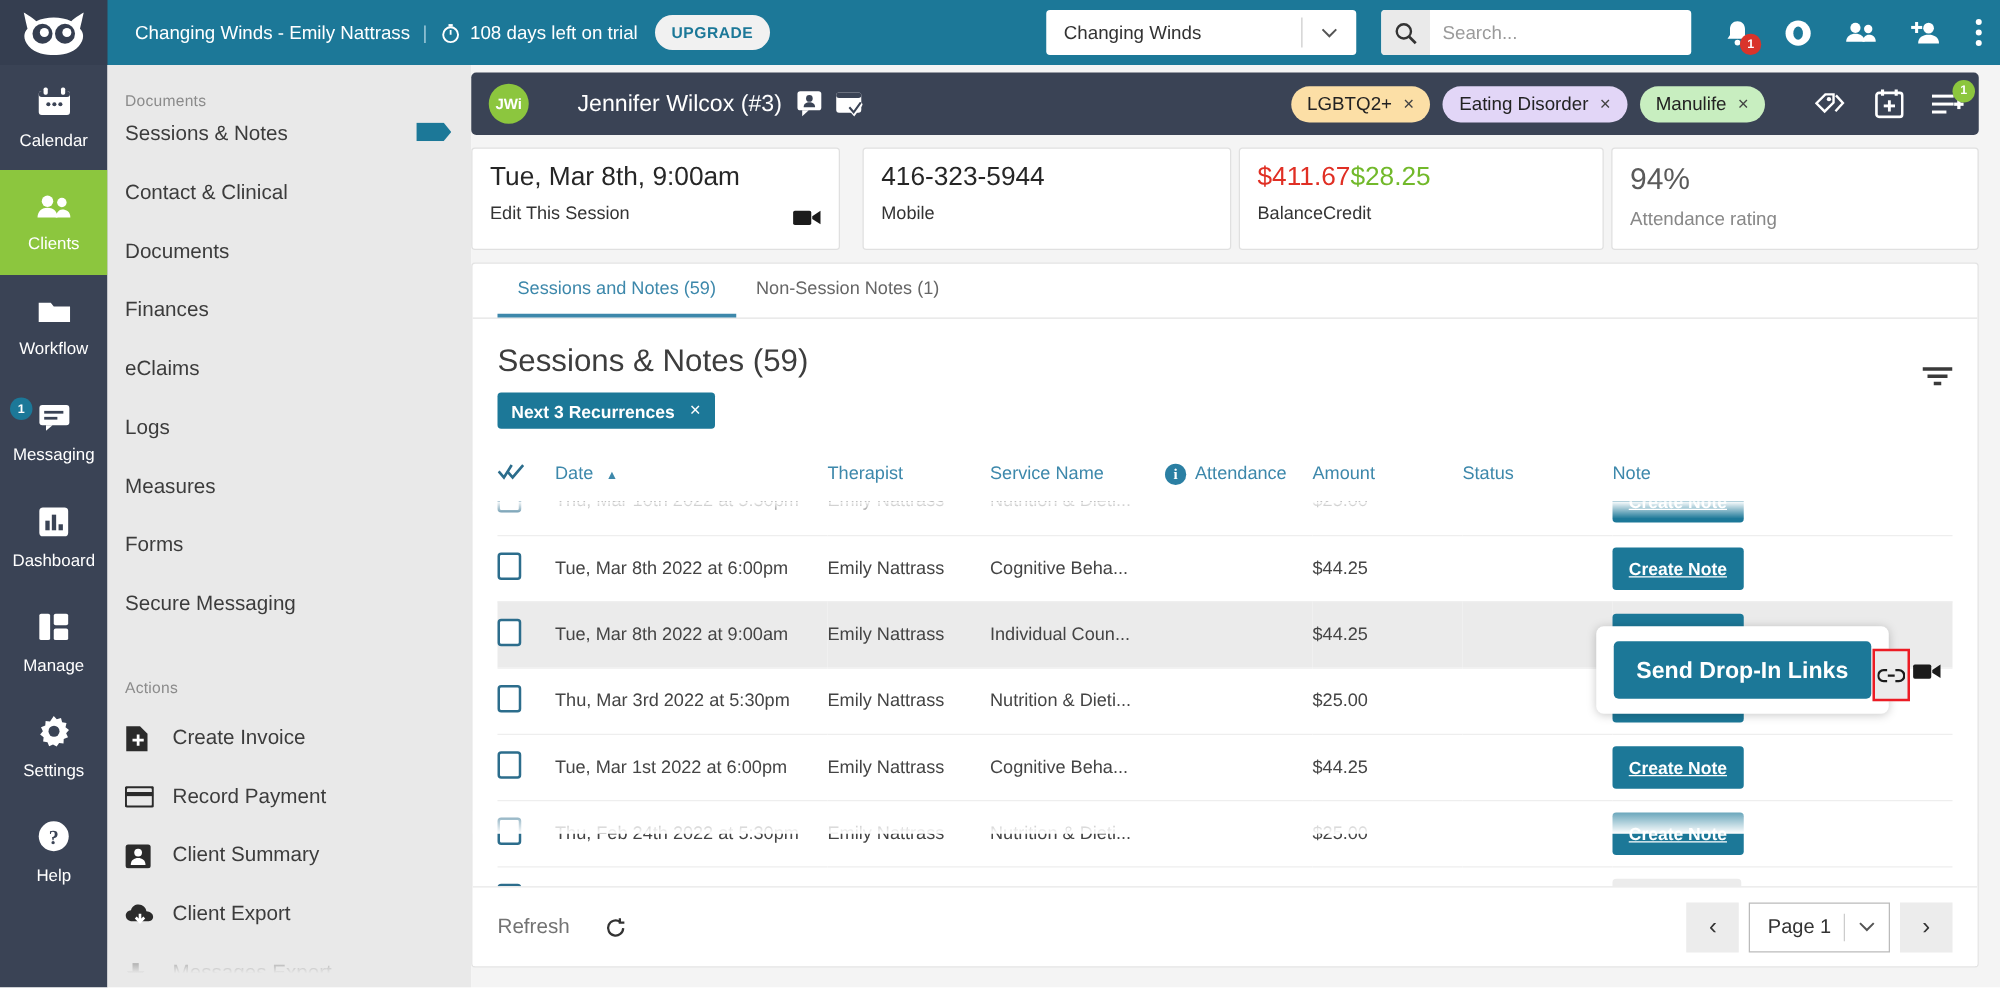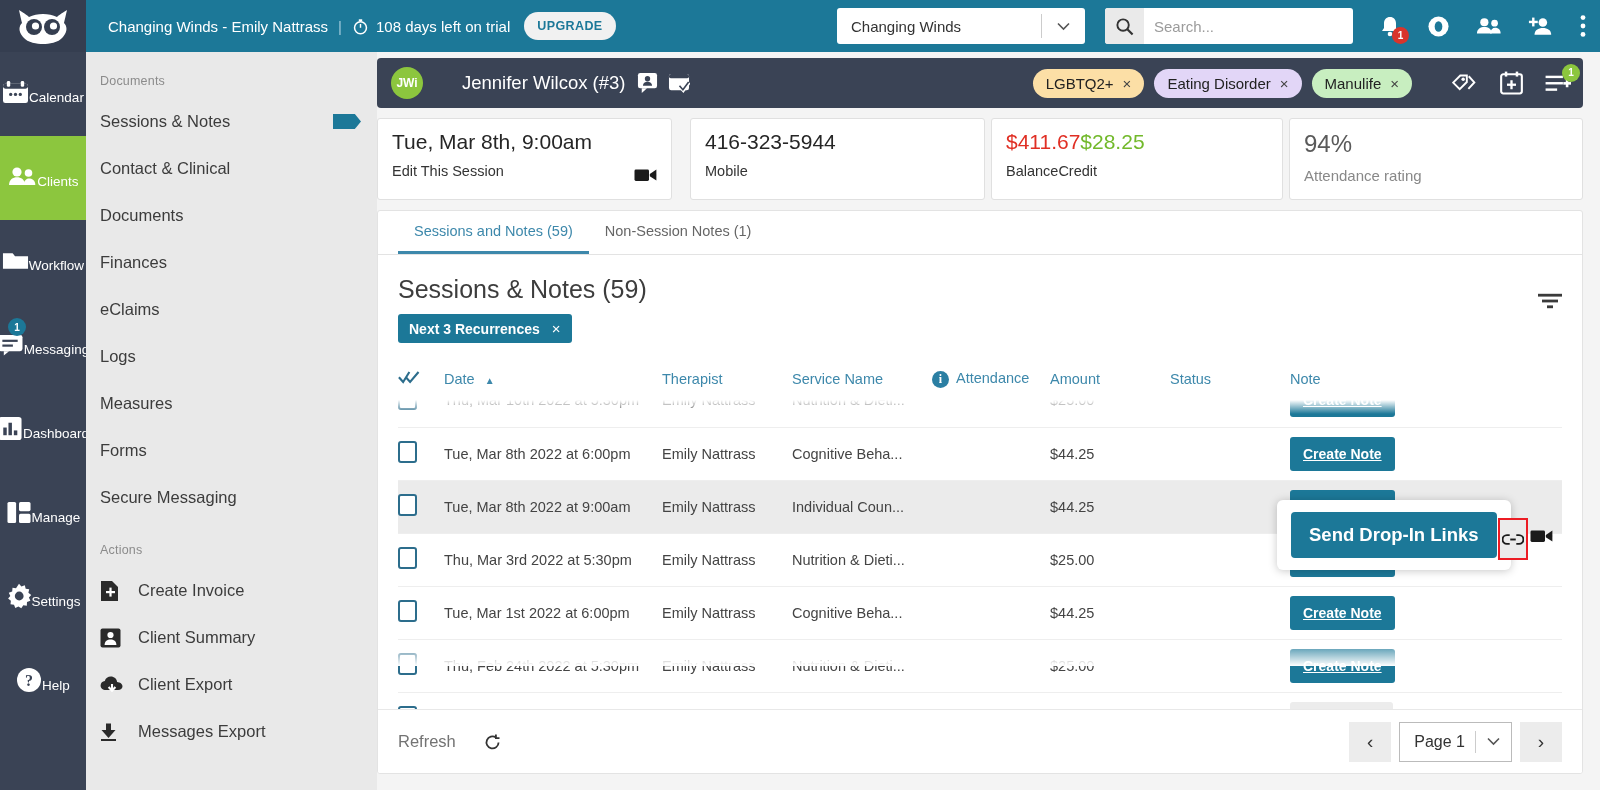--- a/index.html
+++ b/index.html
@@ -65,42 +65,42 @@
     min-width: 17px; height: 17px; display: flex; align-items: center; justify-content: center;
     padding: 0 3px;
   }
 
   
   .rail {
     position: absolute; left: 0; top: 52px; width: 86px; height: 738px;
     background: #3a4355;
   }
   .rail-item {
-    height: 84px; display: flex; 
+    height: 84px; display: flex; flex-direction: column;
     align-items: center; justify-content: center; cursor: pointer;
     color: #ffffff; position: relative;
   }
   .rail-item .rl { font-size: 13.5px; margin-top: 6px; }
   .rail-item.active { background: #8cc63e; }
   .rail-badge {
     position: absolute; left: 8px; top: 14px; background: #1c7898; color: #fff;
     font-size: 10px; font-weight: bold; border-radius: 9px;
     width: 18px; height: 18px; display: flex; align-items: center; justify-content: center;
   }
 
   
   .subnav {
     position: absolute; left: 86px; top: 52px; width: 291px; height: 738px;
     background: #e9e9e9; overflow: hidden;
   }
   .subnav-head {
     font-size: 12.5px; color: #8b8b8b; padding: 22px 0 10px 14px; letter-spacing: .2px;
   }
   .subnav-item {
-    height: 47px; display: flex; align-items: center; padding: 0 16px 0 14px;
+    height: 47px; display: flex; padding: 0 16px 0 14px;
     font-size: 16.5px; color: #3c3c3c; cursor: pointer;
   }
   .subnav-item .flagmark {
     margin-left: auto; width: 28px; height: 15px; background: #1c7898;
     clip-path: polygon(0 0, 78% 0, 100% 50%, 78% 100%, 0 100%);
   }
   .action-item {
     height: 47px; display: flex; align-items: center; padding-left: 14px;
     font-size: 16.5px; color: #3c3c3c; cursor: pointer;
   }
@@ -504,20 +504,29 @@
 
     <div class="action-item">
       <span class="aico">
         <svg width="19" height="22" viewBox="0 0 19 22">
             <path d="M1 1 L12 1 L18 7 L18 21 L1 21 Z" fill="#2b2b2b"></path>
             <rect x="6" y="11" width="9" height="2.2" fill="#fff"></rect>
             <rect x="9.4" y="7.6" width="2.2" height="9" fill="#fff"></rect>
           </svg>
       </span>
       <span>Create Invoice</span>
+    </div>
+    <div class="action-item">
+      <span class="aico">
+        <svg width="23" height="17" viewBox="0 0 23 17">
+            <rect x="0.5" y="0.5" width="22" height="16" rx="2" fill="none" stroke="#2b2b2b" stroke-width="2.1"></rect>
+            <rect x="0.5" y="4.6" width="22" height="3.3" fill="#2b2b2b"></rect>
+          </svg>
+      </span>
+      <span>Record Payment</span>
     </div>
     <div class="action-item">
       <span class="aico">
         <svg width="21" height="20" viewBox="0 0 21 20">
             <rect x="0.5" y="0.5" width="20" height="19" rx="2" fill="#2b2b2b"></rect>
             <circle cx="10.5" cy="7" r="3.1" fill="#fff"></circle>
             <path d="M4.6 17 C4.6 13 7.4 11.4 10.5 11.4 C13.6 11.4 16.4 13 16.4 17 Z" fill="#fff"></path>
           </svg>
       </span>
       <span>Client Summary</span>

